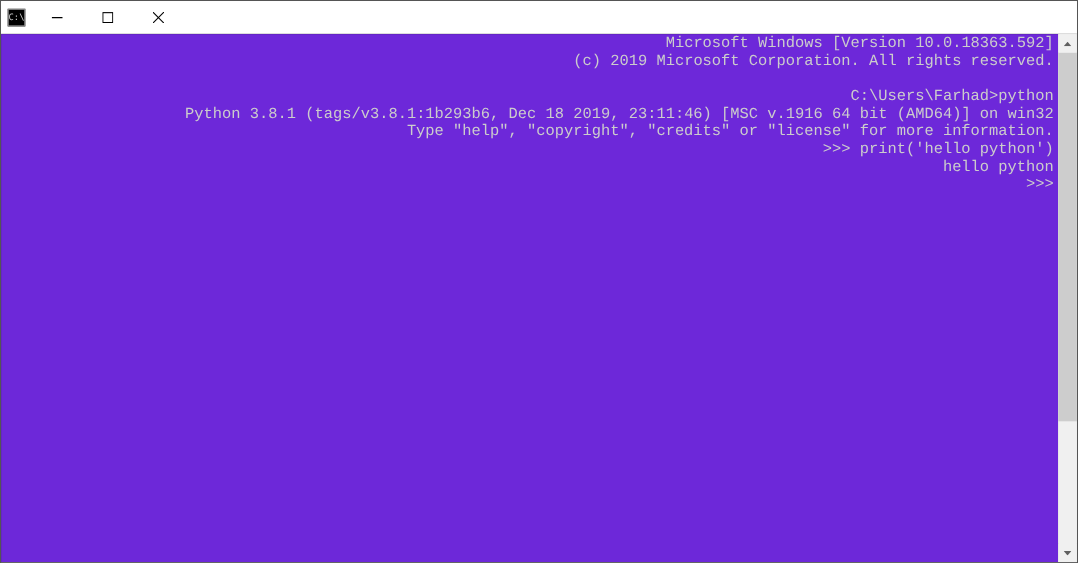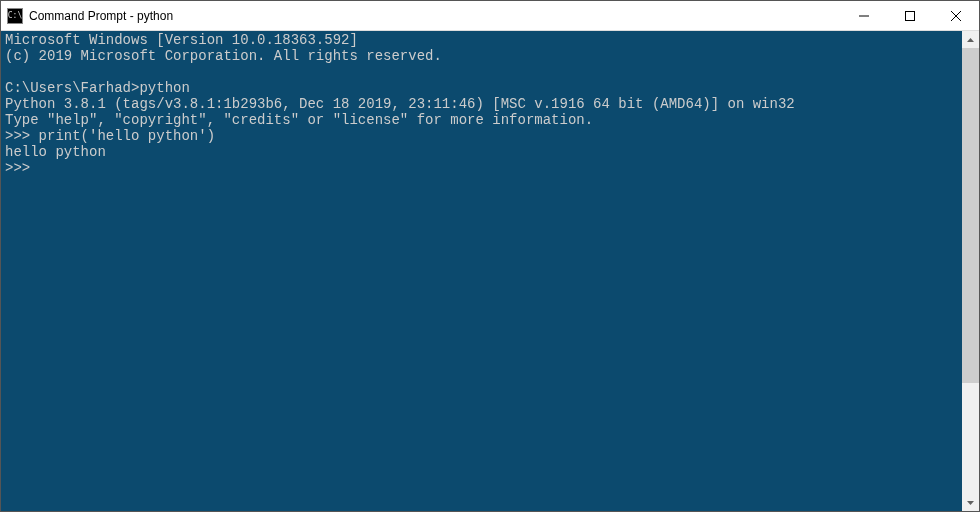--- a/index.html
+++ b/index.html
@@ -59,28 +59,29 @@
     .window-btn svg {
       display: block;
     }
     .terminal-wrap {
       display: flex;
       height: calc(100% - 30px);
       background: #000;
     }
     .terminal {
       flex: 1;
-      background: #0c4a6e;
+      background: #6d28d9;
       color: #cccccc;
       font-family: Consolas, "Courier New", monospace;
       font-size: 14px;
       line-height: 16px;
       padding: 1px 4px;
       white-space: pre;
       overflow: hidden;
+      text-align: right;
     }
     .scrollbar {
       width: 17px;
       background: #f0f0f0;
       display: flex;
       flex-direction: column;
     }
     .scroll-arrow {
       height: 17px;
       display: flex;
@@ -102,21 +103,20 @@
       width: 100%;
       height: 75%;
       background: #cdcdcd;
     }
   </style>
 </head>
 <body>
 
 <div class="titlebar">
   <div class="titlebar-icon">C:\</div>
-  <div class="titlebar-text">Command Prompt - python</div>
   <div class="window-controls">
     <div class="window-btn">
       <svg width="10" height="10" viewBox="0 0 10 10">
           <line x1="0" y1="5" x2="10" y2="5" stroke="#000" stroke-width="1"></line>
         </svg>
     </div>
     <div class="window-btn">
       <svg width="10" height="10" viewBox="0 0 10 10">
           <rect x="0.5" y="0.5" width="9" height="9" fill="none" stroke="#000" stroke-width="1"></rect>
         </svg>

